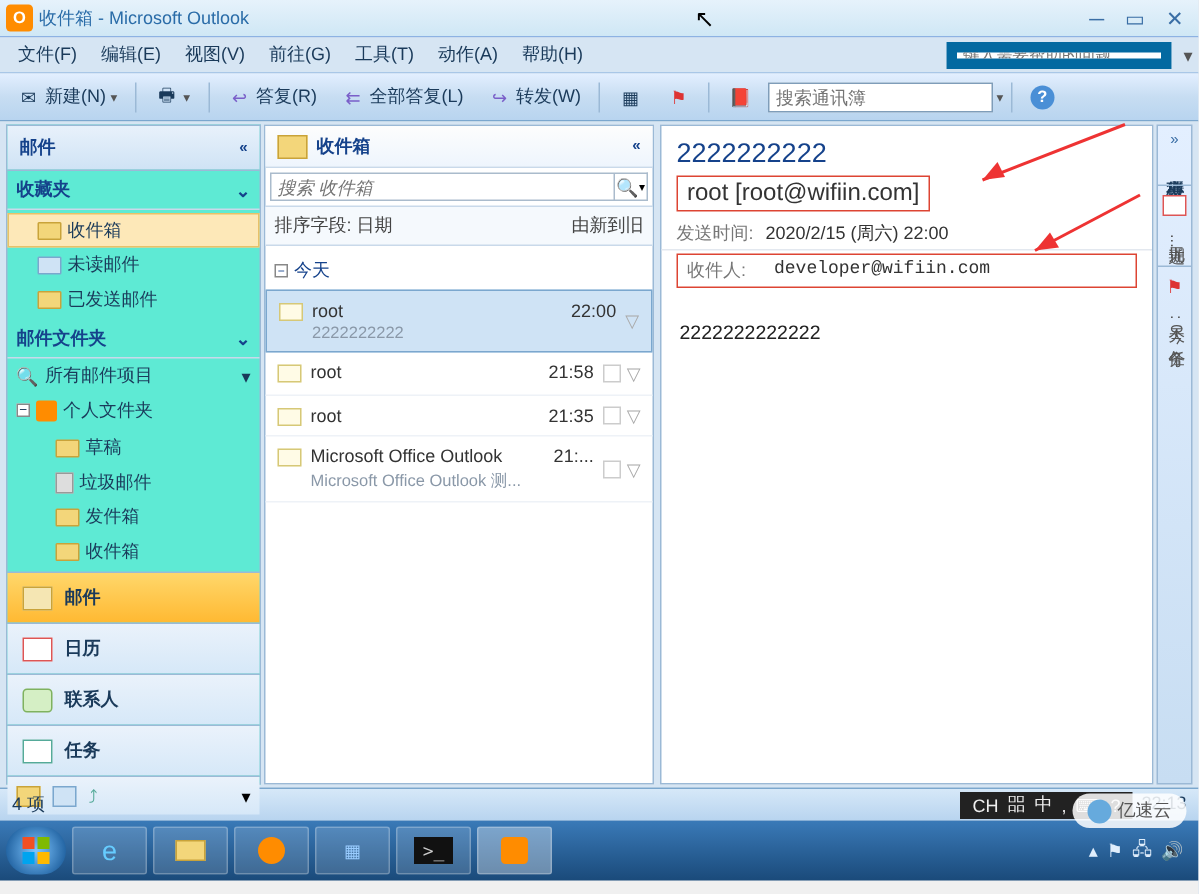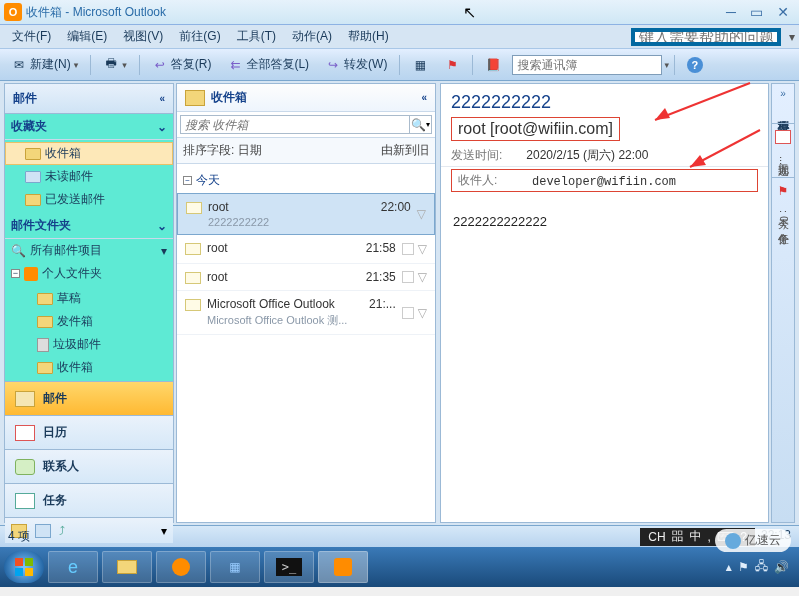--- a/index.html
+++ b/index.html
@@ -9,21 +9,21 @@
 .titlebar { height: 25px; background: linear-gradient(to bottom, #e6f2fb 0%, #cfe7f5 100%); display: flex; align-items: center; border-bottom: 1px solid #8db2e3; }
 .titlebar .logo { width: 18px; height: 18px; margin: 0 4px; border-radius: 3px; background: #ff8c00; display: flex; align-items: center; justify-content: center; color: #fff; font-weight: bold; font-size: 11px; }
 .titlebar .title { color: #2a6ca8; font-size: 12px; flex: 1; }
 .titlebar .wbtns { display: flex; gap: 14px; padding-right: 10px; color: #3a6ea5; }
 .titlebar .wbtns span { cursor: pointer; font-size: 14px; }
 
 
 .menubar { height: 24px; background: #d6e5f3; display: flex; align-items: center; border-bottom: 1px solid #a9c7e7; padding-left: 4px; }
 .menubar .mitem { padding: 2px 8px; cursor: pointer; color: #1a3a5a; }
 .menubar .helpbox { margin-left: auto; margin-right: 4px; }
-.menubar .helpbox input { width: 150px; height: 18px; border: 4px solid #0369a1; padding: 0 4px; font-size: 15px; }
+.menubar .helpbox input { width: 150px; height: 18px; border: 7px solid #0369a1; padding: 0 4px; font-size: 11px; }
 .menubar .drop { color: #555; padding: 0 4px; }
 
 
 .toolbar { height: 32px; background: linear-gradient(to bottom, #e3efff 0%, #c7ddf2 50%, #b8d4ef 100%); border-bottom: 1px solid #7ba7ce; display: flex; align-items: center; padding: 0 4px; gap: 2px; }
 .toolbar .tbtn { display: flex; align-items: center; gap: 3px; padding: 3px 6px; border: 1px solid transparent; border-radius: 3px; cursor: pointer; color: #1a3a5a; }
 .toolbar .sep { width: 1px; height: 20px; background: #9bb9d6; margin: 0 3px; }
 .toolbar .ticon { width: 16px; height: 16px; display: inline-flex; align-items: center; justify-content: center; }
 .toolbar .drop { font-size: 9px; color: #555; }
 .toolbar .searchbox { border: 1px solid #7f9db9; background: #fff; height: 20px; width: 150px; padding: 0 4px; margin-left: 2px; }
 .toolbar .round-help { width: 16px; height: 16px; border-radius: 50%; background: #4a8fd6; color: #fff; display: flex; align-items: center; justify-content: center; font-weight: bold; font-size: 11px; }
@@ -82,21 +82,21 @@
 .list-msg .mic { width: 16px; height: 12px; background: #fffbe6; border: 1px solid #d6c877; margin-top: 2px; }
 .list-msg .mbody { flex: 1; }
 .list-msg .mline1 { display: flex; justify-content: space-between; color: #333; }
 .list-msg .mline2 { color: #8a98a8; font-size: 11px; margin-top: 2px; }
 .list-msg .mflags { display: flex; gap: 4px; align-items: center; color: #aaa; font-size: 11px; }
 .list-msg .mflags .flag { width: 12px; height: 12px; border: 1px solid #ccc; }
 
 
 .read-subj { color: #15428b; font-size: 18px; padding: 8px 10px 4px; }
 .read-from { margin: 0 10px 4px; font-size: 16px; color: #333; border: 1px solid #d43; padding: 2px 6px; display: inline-block; }
-.read-meta { display: flex; gap: 24px; padding: 2px 10px; color: #777; font-size: 11px; border-bottom: 1px solid #e3e8ef; align-items: flex-end; }
+.read-meta { display: flex; gap: 8px; padding: 2px 10px; color: #777; font-size: 11px; border-bottom: 1px solid #e3e8ef; }
 .read-meta .mlab { min-width: 50px; }
 .read-meta .mval { color: #333; }
 .read-meta.boxed { border: 1px solid #d43; margin: 2px 10px 6px; padding: 2px 6px; }
 .read-meta.boxed .mval { font-family: "Courier New", monospace; font-size: 12px; }
 .read-body { padding: 16px 12px; color: #222; font-size: 13px; flex: 1; }
 
 
 .arrow { position: absolute; pointer-events: none; }
 
 
@@ -223,26 +223,26 @@
         <span class="pm">−</span>
         <span class="oic"></span>
         <span>个人文件夹</span>
       </div>
     <div class="nav-tree" style="padding-left:12px">
       <div class="nav-item">
           <span class="fic"></span>
           <span>草稿</span>
         </div>
       <div class="nav-item">
+          <span class="trash"></span>
+          <span>垃圾邮件</span>
+        </div>
+      <div class="nav-item">
           <span class="fic out"></span>
           <span>发件箱</span>
-        </div>
-      <div class="nav-item">
-          <span class="trash"></span>
-          <span>垃圾邮件</span>
         </div>
       <div class="nav-item">
           <span class="fic"></span>
           <span>收件箱</span>
         </div>
     </div>
     <div class="nav-bottom">
       <div class="nav-bigbtn active">
           <span class="bic mail"></span>
           <span>邮件</span>

